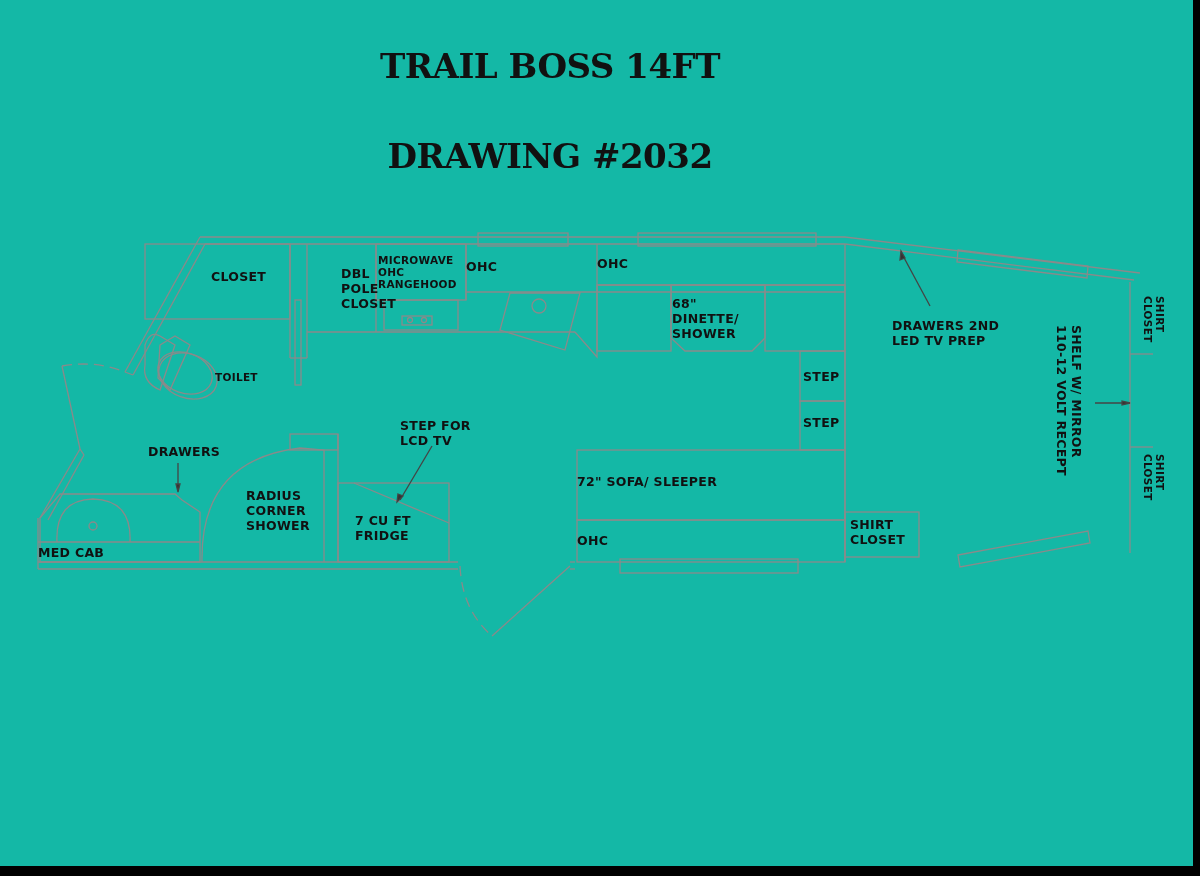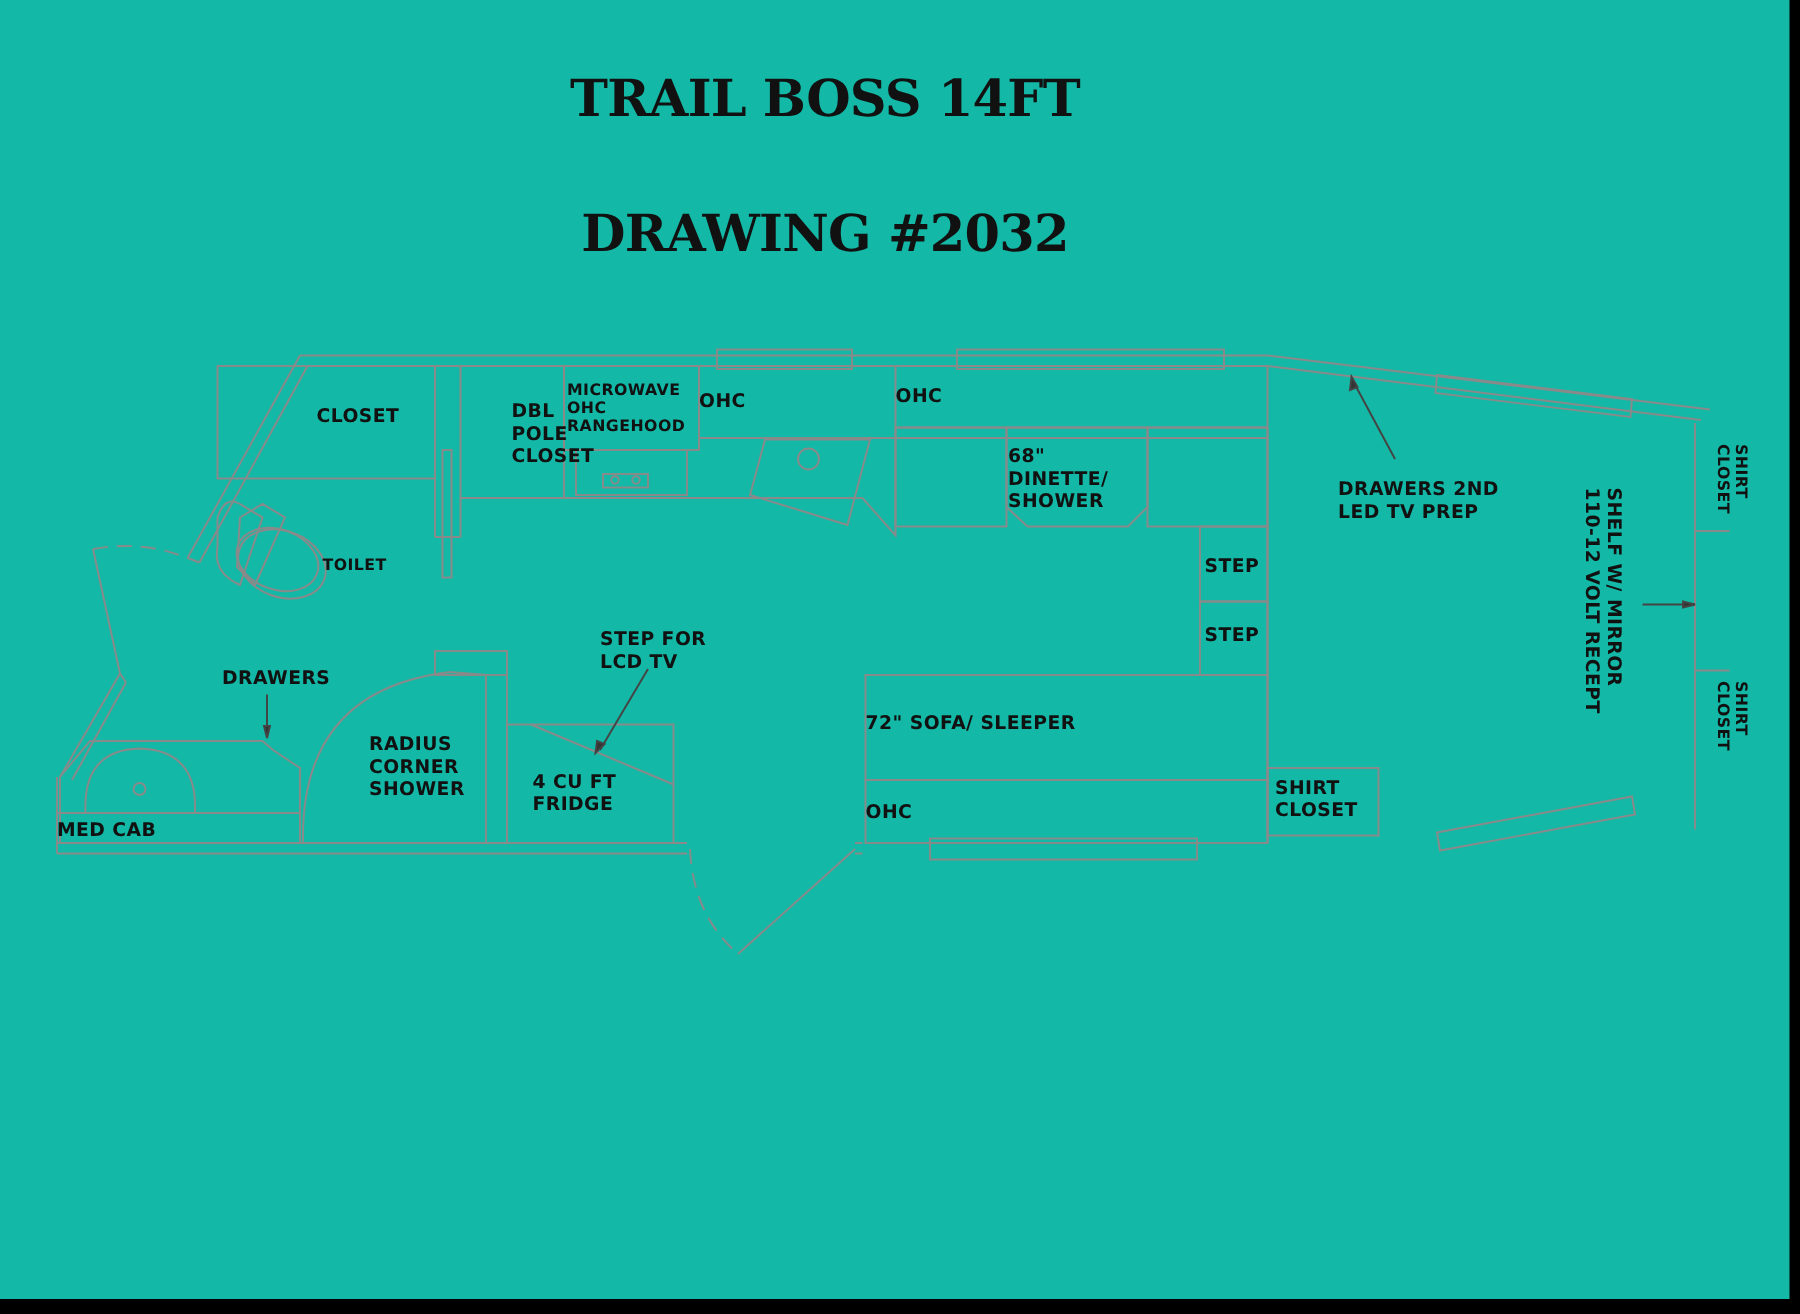--- a/index.html
+++ b/index.html
@@ -209,21 +209,21 @@
     <div>CORNER</div>
     <div>SHOWER</div>
   </div>
 
   <div class="lbl" style="left:400px;top:418px;">
     <div>STEP FOR</div>
     <div>LCD TV</div>
   </div>
 
   <div class="lbl" style="left:355px;top:513px;">
-    <div>4 CU FT</div>
+    <div>7 CU FT</div>
     <div>FRIDGE</div>
   </div>
 
   <div class="lbl c" style="left:577px;top:474px;width:268px;">72" SOFA/ SLEEPER</div>
   <div class="lbl c" style="left:577px;top:533px;width:268px;">OHC</div>
 
   <div class="lbl c" style="left:38px;top:545px;width:162px;">MED CAB</div>
 
 </div>
 

